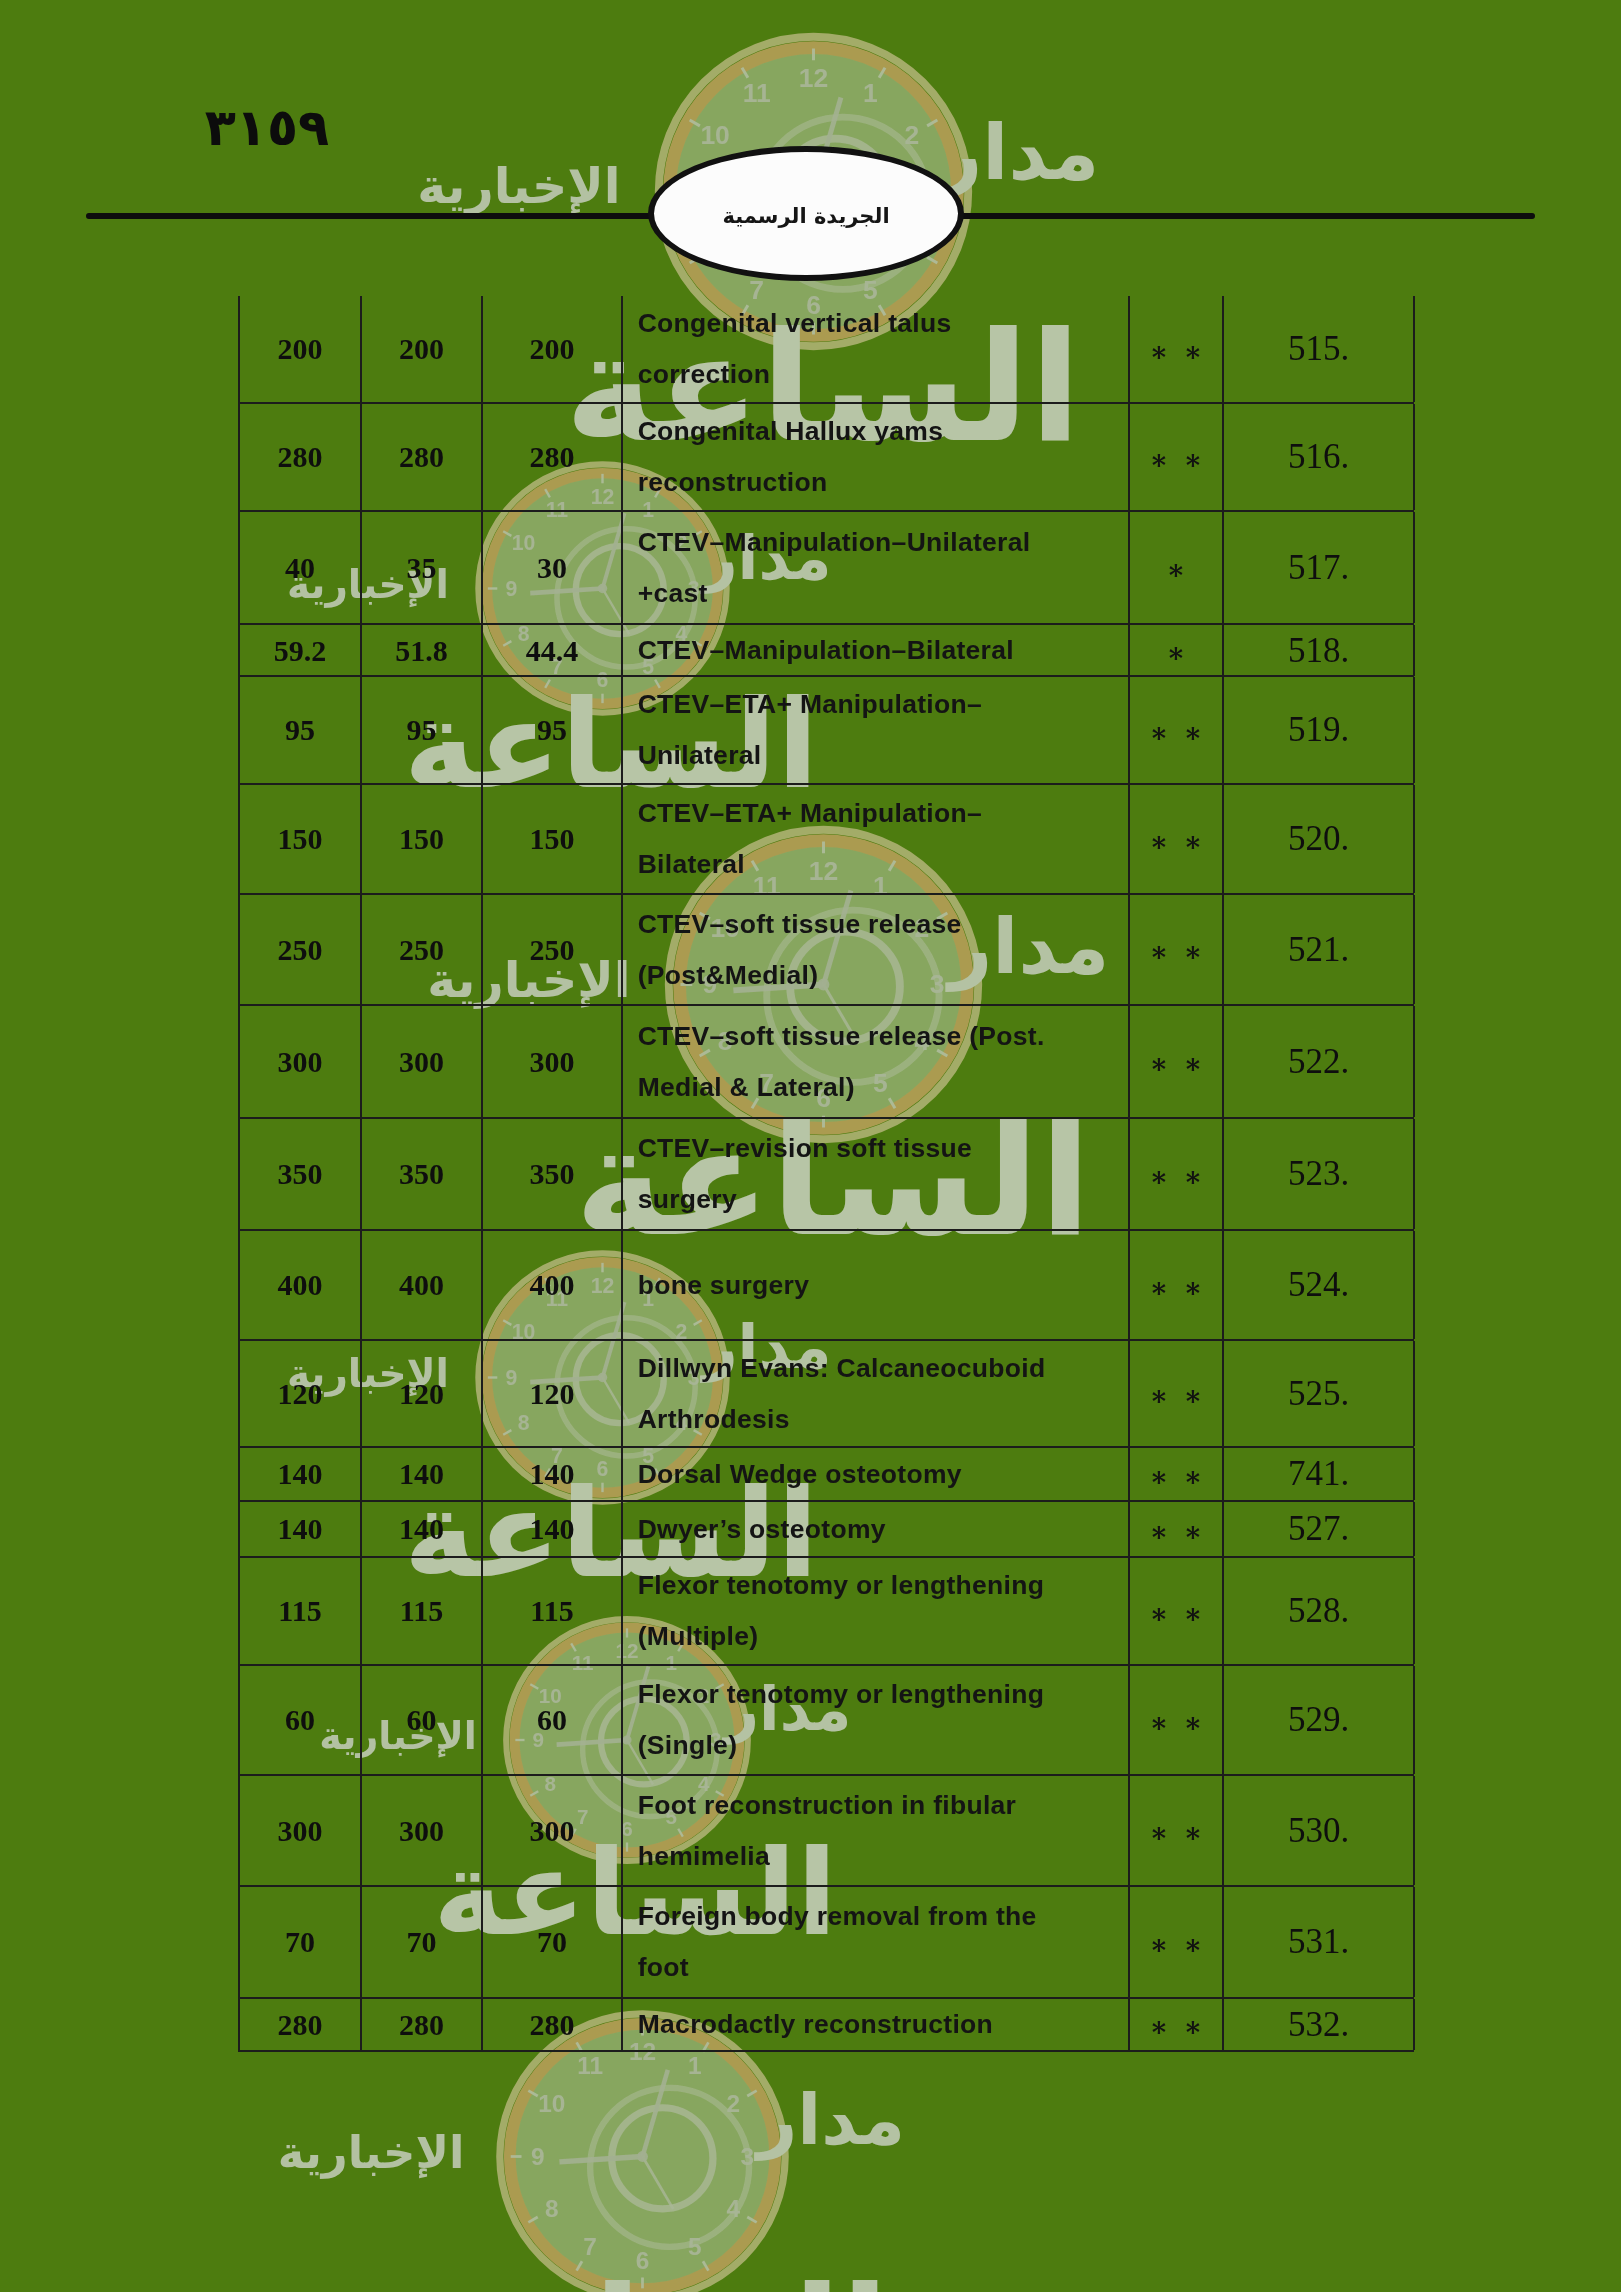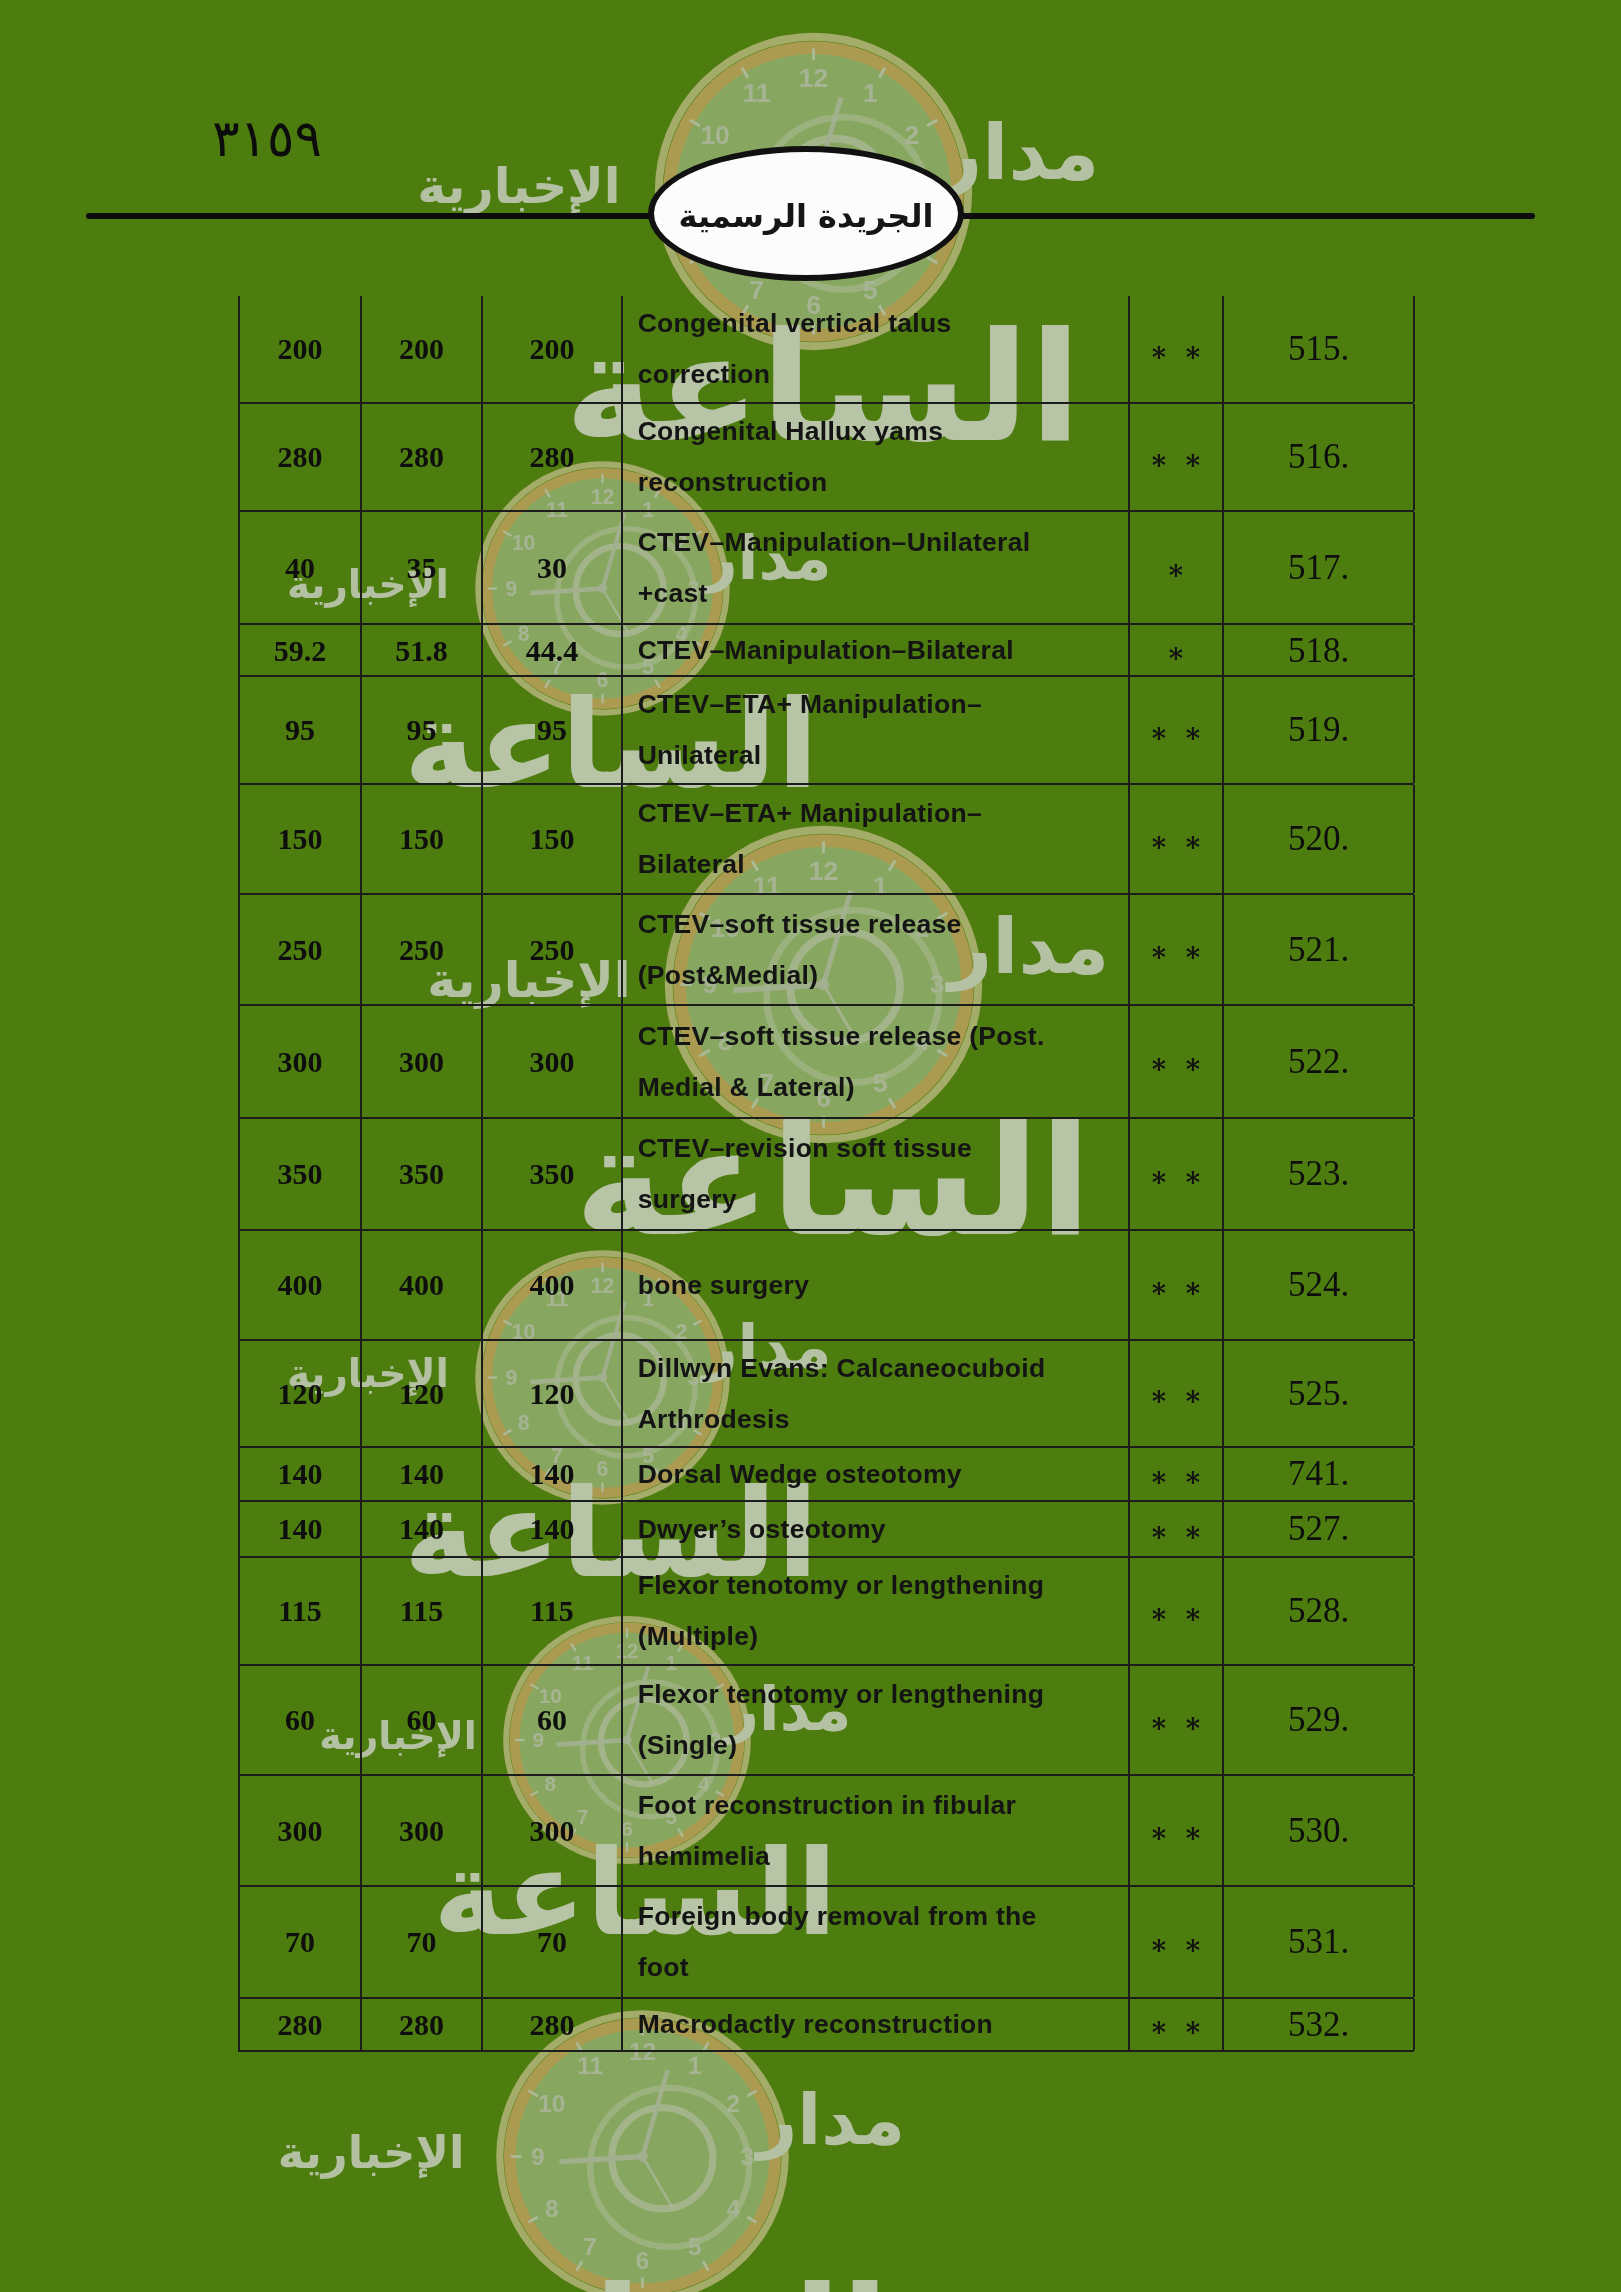--- a/index.html
+++ b/index.html
@@ -4,28 +4,28 @@
 <style>
   html,body{margin:0;padding:0;background:#ffffff;}
   .page{position:relative;width:1621px;height:2293px;background:#4d7c0f;overflow:hidden;
         font-family:"Liberation Sans",sans-serif;}
   
   .wm-layer{position:absolute;inset:0;z-index:0;pointer-events:none;}
   .wm-tile{position:absolute;opacity:.72;}
   .wm-word{position:absolute;transform:translate(-50%,-50%);font-weight:700;
            font-family:"DejaVu Sans",sans-serif;white-space:nowrap;direction:rtl;}
   
-  .page-num{position:absolute;left:174px;top:109px;width:186px;text-align:center;
-            font-family:"DejaVu Sans",sans-serif;font-weight:400;font-size:51px;color:#0c0c0c;z-index:2;}
+  .page-num{position:absolute;left:174px;top:98px;width:186px;text-align:center;
+            font-family:"DejaVu Sans",sans-serif;font-weight:700;font-size:51px;color:#0c0c0c;z-index:2;}
   .rule{position:absolute;left:86px;top:213px;width:1449px;height:5.9px;background:#0d0d0d;
         border-radius:2.9px;z-index:1;}
   .banner{position:absolute;left:648px;top:146px;width:316px;height:135px;border:6.9px solid #111;
           border-radius:50%;background:#fcfcfc;display:flex;align-items:center;justify-content:center;
           z-index:2;box-sizing:border-box;}
-  .banner span{font-family:"DejaVu Sans",sans-serif;font-weight:700;font-size:32px;color:#151515;
+  .banner span{font-family:"DejaVu Sans",sans-serif;font-weight:700;font-size:21px;color:#151515;
                direction:rtl;margin-top:5.9px;}
   
   .tbl{position:absolute;left:238px;top:296px;width:1176px;z-index:1;}
   .t-row{display:grid;grid-template-columns:122px 121px 140px 507px 94px 193px;
          border-bottom:2.9px solid #1c1c1c;box-sizing:border-box;}
   .cell{border-left:2px solid #1c1c1c;display:flex;align-items:center;justify-content:center;
         box-sizing:border-box;background:transparent;}
   .cell:last-child{border-right:2px solid #1c1c1c;}
   .c-price{font-family:"Liberation Serif",serif;font-weight:700;font-size:30px;color:#0e0e0e;}
   .c-desc{justify-content:flex-start;align-items:center;padding-left:14.7px;}

